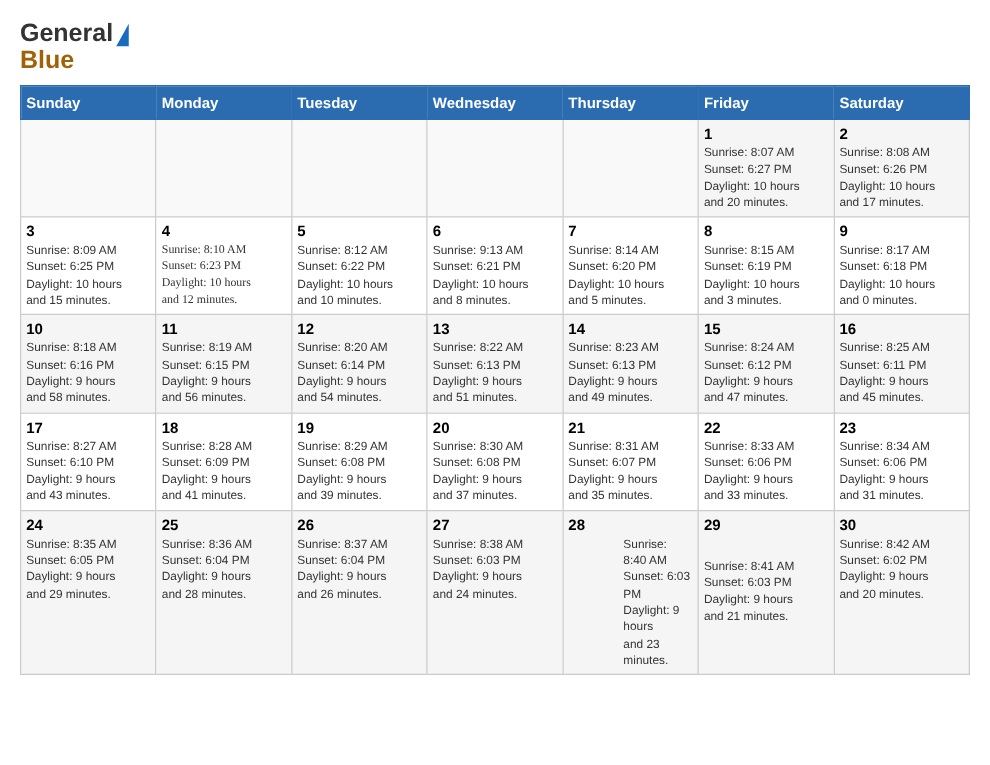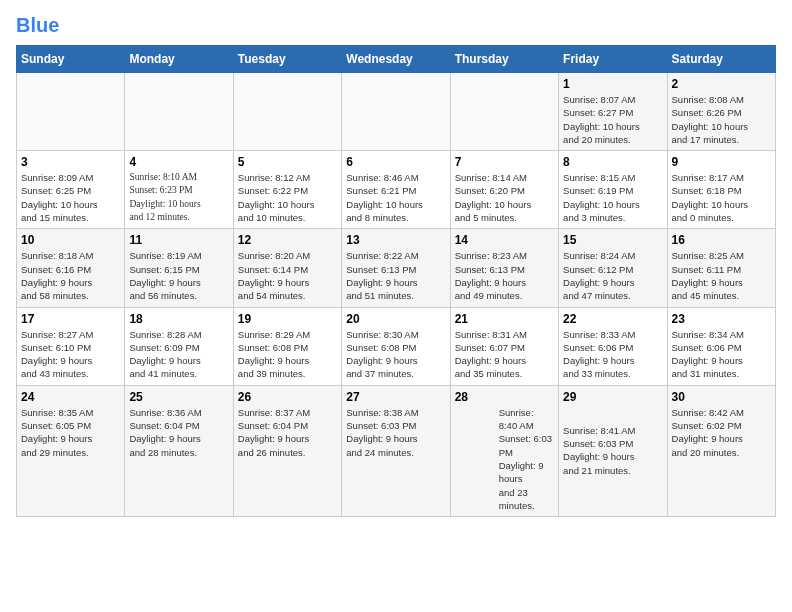--- a/index.html
+++ b/index.html
@@ -76,21 +76,25 @@
       color: #333;
       line-height: 1.4;
     }
     .empty { background: #f9f9f9 !important; }
   </style>
 </head>
 <body>
 
 <div class="header">
   <div class="logo">
-    <span style="font-size:20px;font-weight:bold;color:#3b82f6;margin-top:-2px;">Blue</span>
+    <div class="logo-line">
+      <span style="font-size:20px;font-weight:bold;color:#333;">General</span>
+      <span style="display:inline-block;width:0;height:0;border-left:10px solid transparent;border-right:0px solid transparent;border-bottom:18px solid #1a6bbf;margin-left:3px;"></span>
+    </div>
+    <span style="font-size:20px;font-weight:bold;color:#a16207;margin-top:-2px;">Blue</span>
   </div>
   <div class="title-block">
     <h1></h1>
     <h2></h2>
   </div>
 </div>
 
 <table class="calendar">
   <thead>
     <tr>
@@ -142,21 +146,21 @@
         </td>
         <td>
           <span class="day-number">5</span>
           <div class="day-info" style="white-space: pre-line;">Sunrise: 8:12 AM
 Sunset: 6:22 PM
 Daylight: 10 hours
 and 10 minutes.</div>
         </td>
         <td>
           <span class="day-number">6</span>
-          <div class="day-info" style="white-space: pre-line;">Sunrise: 8:46 AM
+          <div class="day-info" style="white-space: pre-line;">Sunrise: 9:13 AM
 Sunset: 6:21 PM
 Daylight: 10 hours
 and 8 minutes.</div>
         </td>
         <td>
           <span class="day-number">7</span>
           <div class="day-info" style="white-space: pre-line;">Sunrise: 8:14 AM
 Sunset: 6:20 PM
 Daylight: 10 hours
 and 5 minutes.</div>

